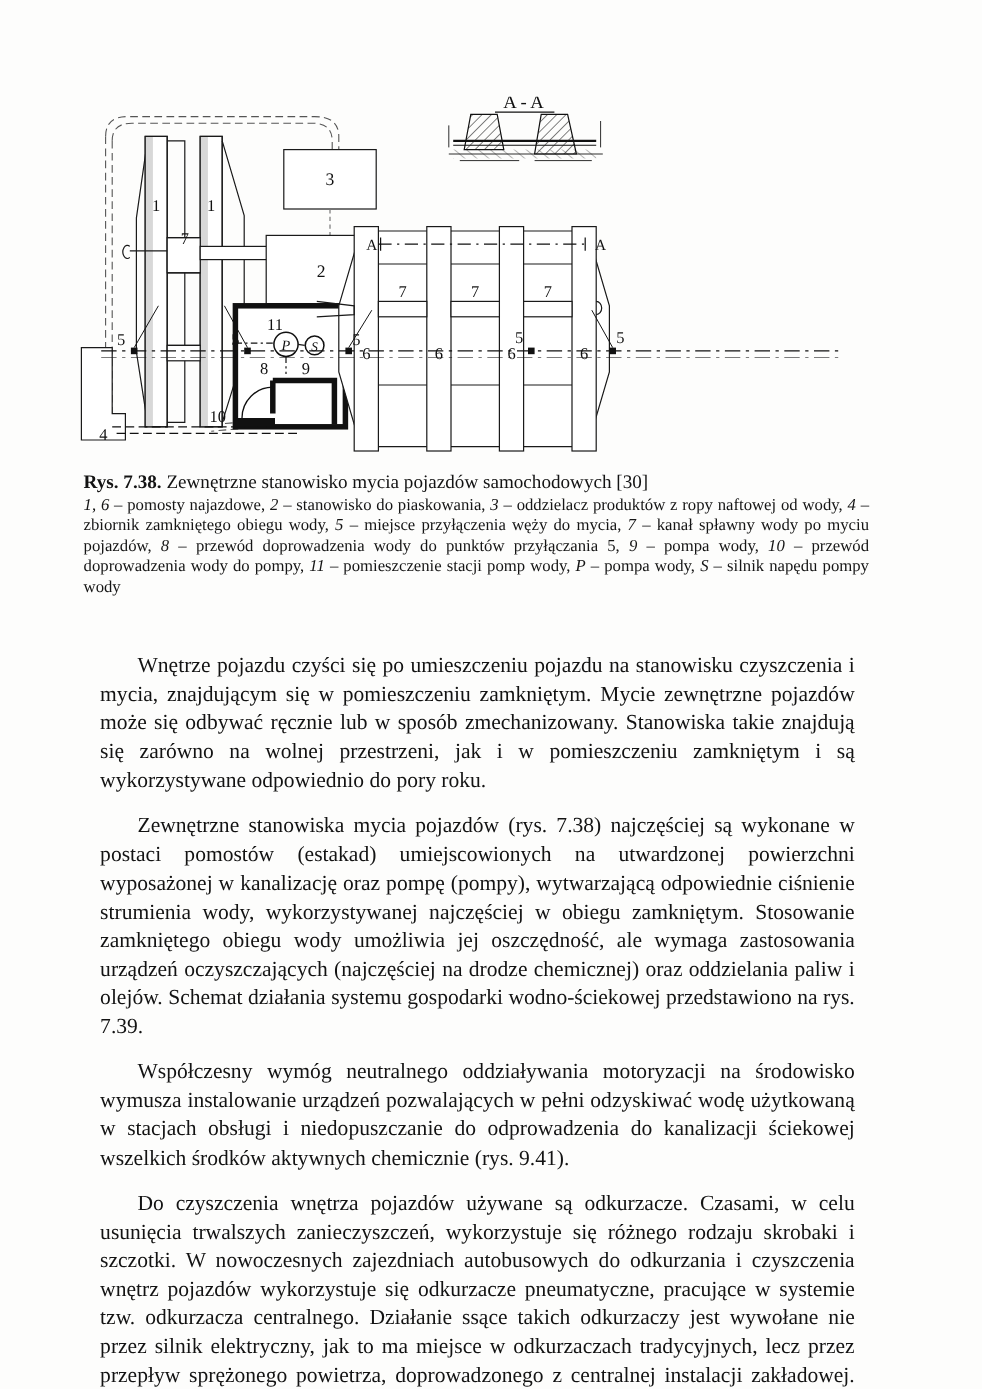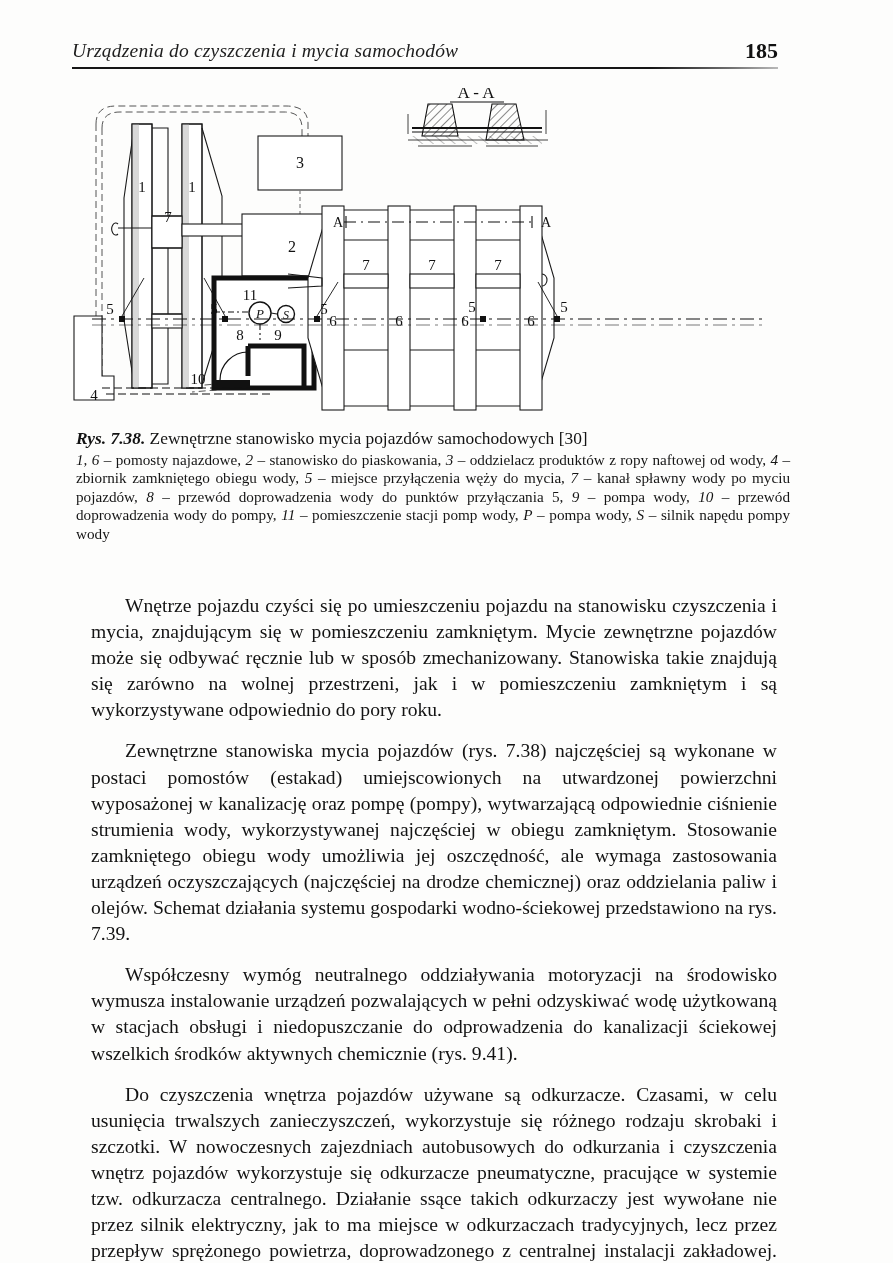--- a/index.html
+++ b/index.html
@@ -73,21 +73,20 @@
     top: 428px;
     width: 714px;
   }
   #caption .cap-title {
     font-size: 17.4px;
     line-height: 21px;
     color: #131313;
   }
   #caption .cap-title .rys {
     font-weight: bold;
-    font-style: italic;
   }
   #caption .cap-legend {
     margin-top: 2px;
     font-size: 15.2px;
     line-height: 18.4px;
     text-align: justify;
     color: #151515;
     hyphens: none;
   }
   #caption .cap-legend i { font-style: italic; }
@@ -107,25 +106,20 @@
     line-height: 26.1px;
     color: #131313;
     hyphens: none;
   }
 </style>
 </head>
 <body>
 
 <div id="page">
 
-  <div id="header">
-    <div class="head-title">Urządzenia do czyszczenia i mycia samochodów</div>
-    <div class="head-folio">185</div>
-    <div class="head-rule"></div>
-  </div>
 
   <div id="figure">
     <svg width="706" height="330" viewBox="0 0 706 330" xmlns="http://www.w3.org/2000/svg">
       <defs>
         <pattern id="hatch" width="6" height="6" patternTransform="rotate(45)" patternUnits="userSpaceOnUse">
           <line x1="0" y1="0" x2="0" y2="6" stroke="#1a1a1a" stroke-width="1"></line>
         </pattern>
         <pattern id="ground" width="7" height="7" patternTransform="rotate(-50)" patternUnits="userSpaceOnUse">
           <line x1="0" y1="0" x2="0" y2="7" stroke="#2a2a2a" stroke-width="0.8"></line>
         </pattern>

